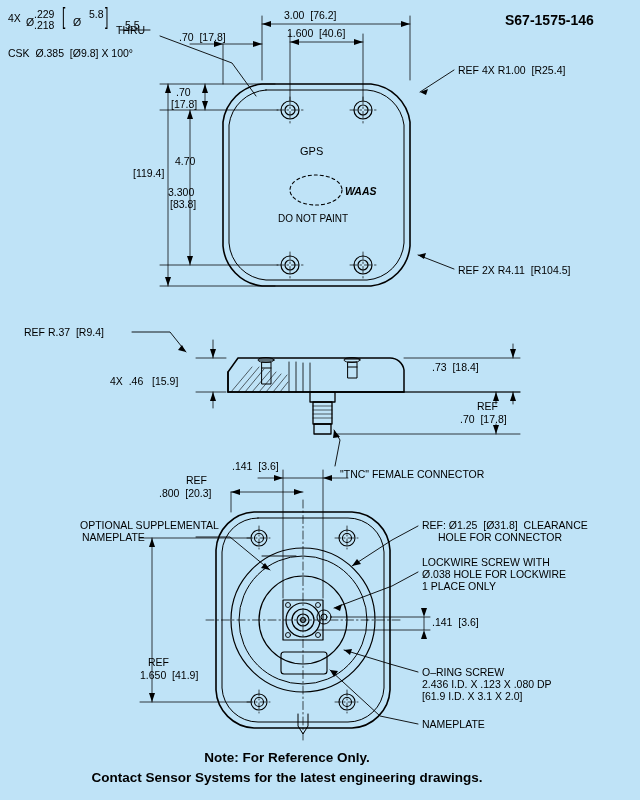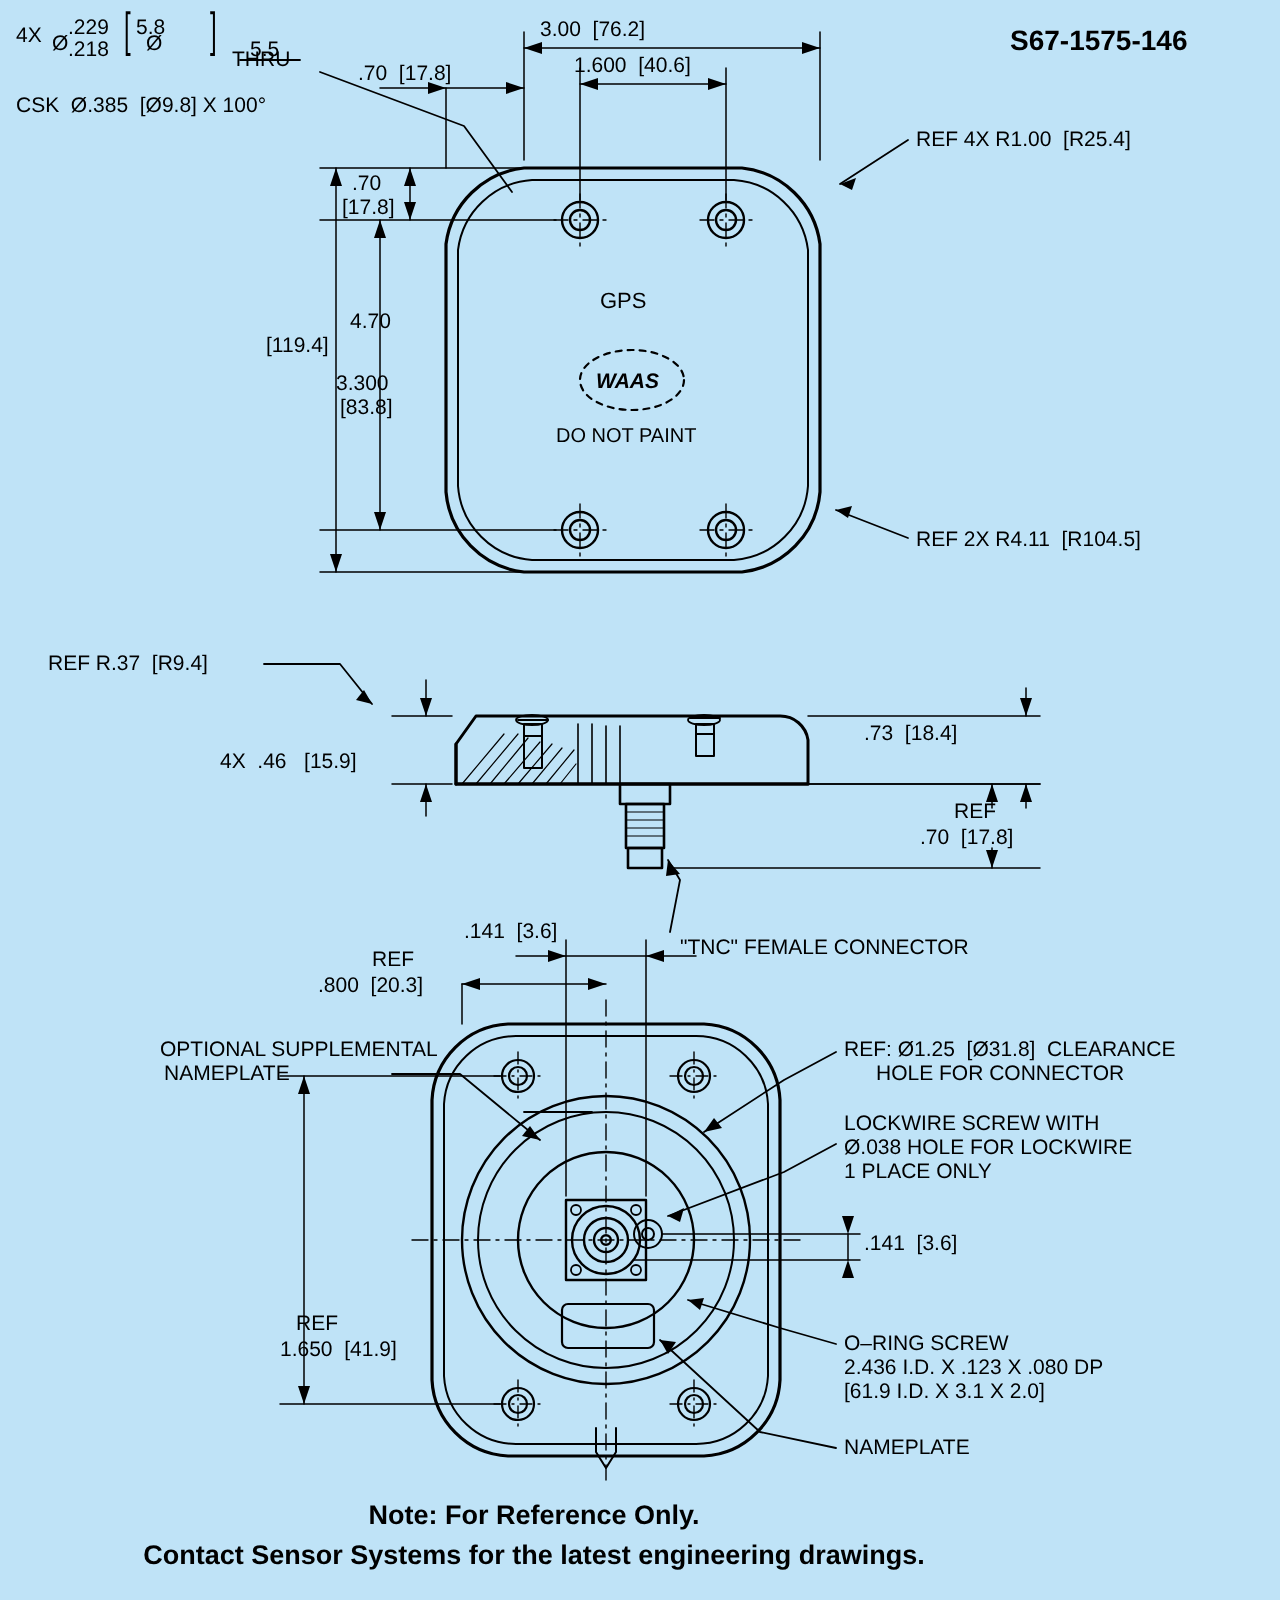--- a/index.html
+++ b/index.html
@@ -37,28 +37,30 @@
   .title {
     font-size: 14px;
     font-weight: bold;
   }
   .note {
     font-size: 13.5px;
     font-weight: bold;
     text-align: center;
     width: 534px;
     left: 0;
+    padding-left: 20px;
   }
   .gps {
     font-size: 11px;
   }
   .waas {
     font-size: 10.5px;
     font-weight: bold;
     font-style: italic;
+    margin-left: 47px;
   }
   .dnp {
     font-size: 10px;
   }
 </style>
 </head>
 <body>
 
 <div id="sheet">
 
@@ -325,27 +327,27 @@
   </svg>
 
   <div class="lbl title" style="left:505px; top:14px;">S67-1575-146</div>
 
   <div class="lbl" style="left:8px; top:12px;">4X</div>
   <div class="lbl" style="left:26px; top:16px;">Ø</div>
   <div class="lbl" style="left:34px; top:8px;">.229</div>
   <div class="lbl" style="left:34px; top:19px;">.218</div>
   <div class="lbl" style="left:62px; top:4px; font-size:24px; line-height:24px; transform:scaleX(0.5); transform-origin:left top;">[</div>
   <div class="lbl" style="left:73px; top:16px;">Ø</div>
-  <div class="lbl" style="left:68px; top:8px;">5.8</div>
+  <div class="lbl" style="left:89px; top:8px;">5.8</div>
   <div class="lbl" style="left:81px; top:19px;padding-left:44px;">5.5</div>
   <div class="lbl" style="left:105px; top:4px; font-size:24px; line-height:24px; transform:scaleX(0.5); transform-origin:left top;">]</div>
   <div class="lbl" style="left:116px; top:24px;">THRU</div>
   <div class="lbl" style="left:8px; top:47px;">CSK  Ø.385  [Ø9.8] X 100°</div>
 
-  <div class="lbl" style="left:270px; top:9px;">3.00  [76.2]</div>
+  <div class="lbl" style="left:284px; top:9px;">3.00  [76.2]</div>
   <div class="lbl" style="left:287px; top:27px;">1.600  [40.6]</div>
   <div class="lbl" style="left:179px; top:31px;">.70  [17.8]</div>
 
   <div class="lbl" style="left:176px; top:86px;">.70</div>
   <div class="lbl" style="left:171px; top:98px;">[17.8]</div>
 
   <div class="lbl" style="left:139px; top:155px;margin-left:36px;">4.70</div>
   <div class="lbl" style="left:133px; top:167px;">[119.4]</div>
 
   <div class="lbl" style="left:168px; top:186px;">3.300</div>

